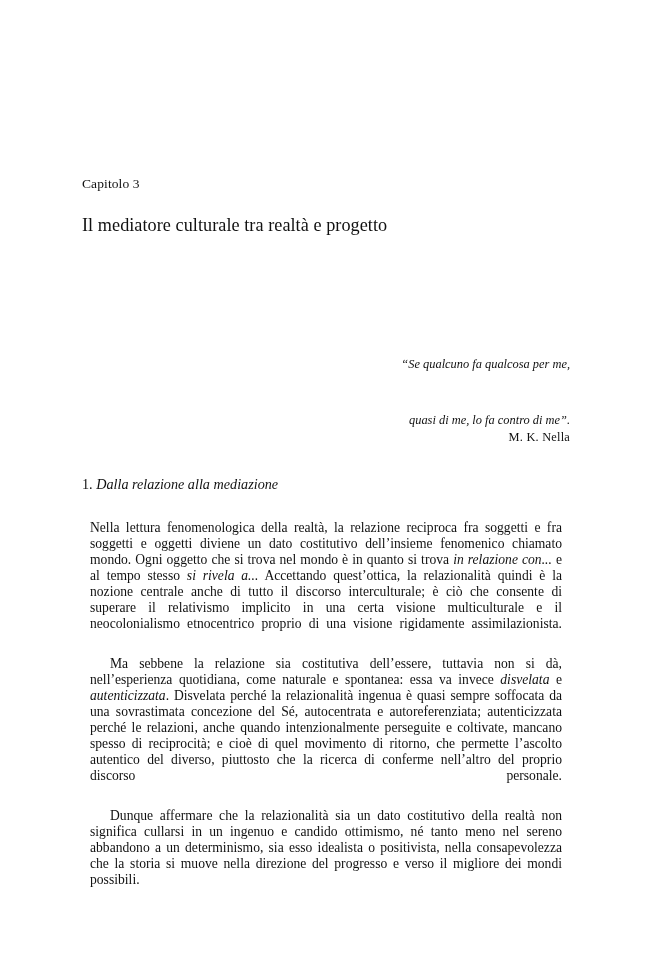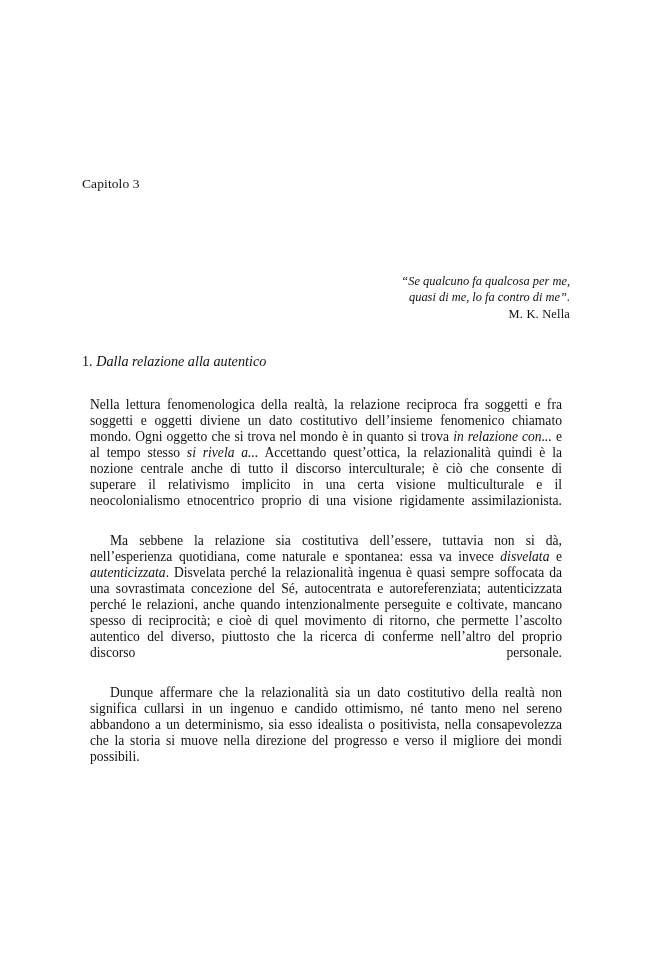--- a/index.html
+++ b/index.html
@@ -53,21 +53,21 @@
     margin: 0;
     padding-top: 79px;
     text-align: right;
     font-size: 12.4px;
     line-height: 16.6px;
   }
   .epigraph-quote {
     font-style: italic;
     display: block;
   }
-  .epigraph-line { display: block; }
+  .epigraph-line { display: block; margin-top: 40px; }
   .epigraph-attrib {
     display: block;
     font-style: normal;
     letter-spacing: 0.2px;
   }
 
   
   .section-heading {
     margin: 0;
     padding-top: 30px;
@@ -100,31 +100,32 @@
   }
 </style>
 </head>
 <body style="background: rgb(255, 255, 255); color: rgb(17, 17, 17);">
 
 <div class="page">
   <div class="content">
 
     <p class="chapter-label">Capitolo 3</p>
 
+    <h1 class="chapter-title">Il mediatore culturale tra realtà e progetto</h1>
 
     <div class="epigraph">
       <span class="epigraph-quote">
         <span class="epigraph-line">“Se qualcuno fa qualcosa per me,</span>
         <span class="epigraph-line">quasi di me, lo fa contro di me”.</span>
       </span>
       <span class="epigraph-attrib">M. K. Nella</span>
     </div>
 
     <h2 class="section-heading">
-      <span class="section-num">1.</span><span class="section-num">&nbsp;</span><span class="section-title">Dalla relazione alla autentico</span>
+      <span class="section-num">1.</span><span class="section-num">&nbsp;</span><span class="section-title">Dalla relazione alla mediazione</span>
     </h2>
 
     <div id="body-paragraphs">
         <p class="body-para first"><span>Nella lettura fenomenologica della realtà, la relazione reciproca fra soggetti e fra soggetti e oggetti diviene un dato costitutivo dell’insieme fenomenico chiamato mondo. Ogni oggetto che si trova nel mondo è in quanto si trova </span><i>in relazione con...</i><span> e al tempo stesso </span><i>si rivela a...</i><span> Accettando quest’ottica, la relazionalità quindi è la nozione centrale anche di tutto il discorso interculturale; è ciò che consente di superare il relativismo implicito in una certa visione multiculturale e il neocolonialismo etnocentrico proprio di una visione rigidamente assimilazionista.</span></p>
         <p class="body-para indented"><span>Ma sebbene la relazione sia costitutiva dell’essere, tuttavia non si dà, nell’esperienza quotidiana, come naturale e spontanea: essa va invece </span><i>disvelata</i><span> e </span><i>autenticizzata</i><span>. Disvelata perché la relazionalità ingenua è quasi sempre soffocata da una sovrastimata concezione del Sé, autocentrata e autoreferenziata; autenticizzata perché le relazioni, anche quando intenzionalmente perseguite e coltivate, mancano spesso di reciprocità; e cioè di quel movimento di ritorno, che permette l’ascolto autentico del diverso, piuttosto che la ricerca di conferme nell’altro del proprio discorso personale.</span></p>
         <p class="body-para indented"><span>Dunque affermare che la relazionalità sia un dato costitutivo della realtà non significa cullarsi in un ingenuo e candido ottimismo, né tanto meno nel sereno abbandono a un determinismo, sia esso idealista o positivista, nella consapevolezza che la storia si muove nella direzione del progresso e verso il migliore dei mondi possibili.</span></p>
       </div>
 
   </div>
 </div>

